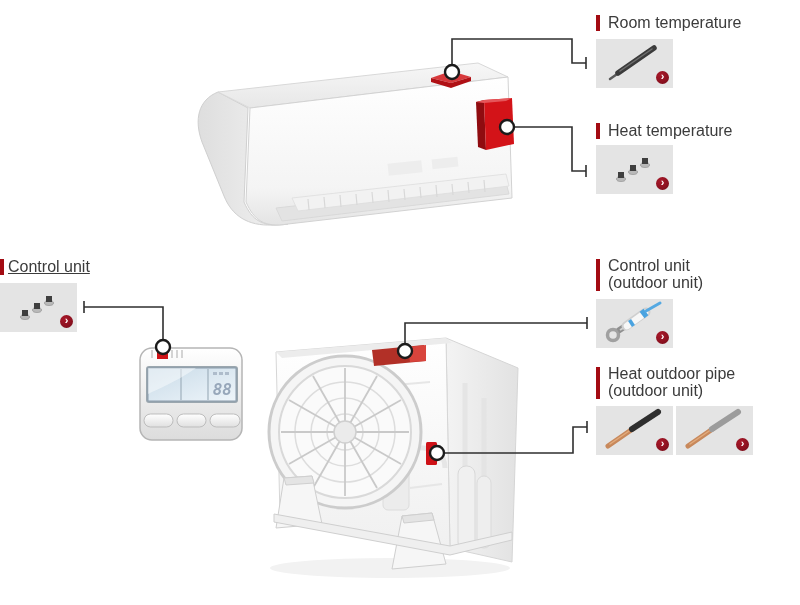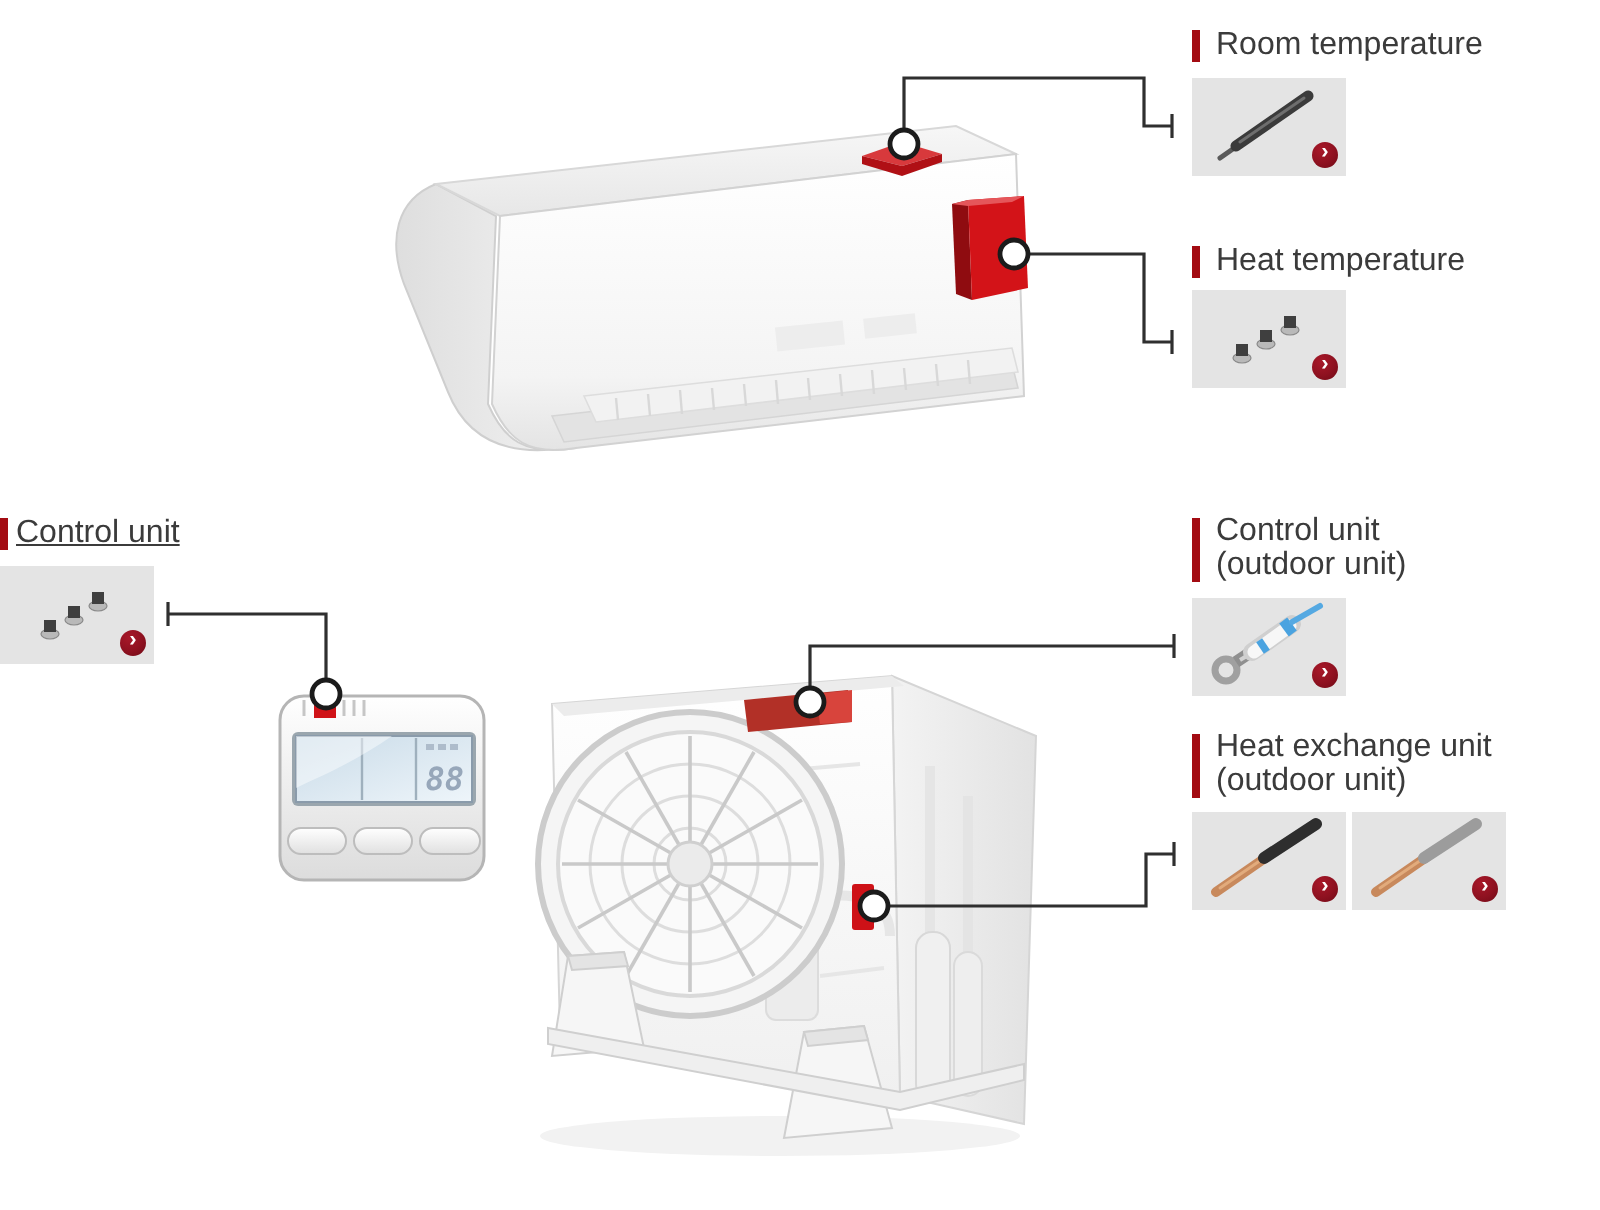--- a/index.html
+++ b/index.html
@@ -294,21 +294,21 @@
       <line x1="46" y1="16" x2="50" y2="13" stroke="#4aa3e0" stroke-width="8"></line>
       <line x1="50" y1="12" x2="64" y2="4" stroke="#55a9e2" stroke-width="3" stroke-linecap="round"></line>
     </svg>
     <div class="arrow-btn">
       <span>›</span>
     </div>
   </div>
 
   <div class="bar" style="left:596px;top:367px;height:32px;"></div>
   <div class="callout-label" style="left:608px;top:365px;">
-    <span>Heat exchange unit</span>
+    <span>Heat outdoor pipe</span>
     <span class="sub">(outdoor unit)</span>
   </div>
   <div class="thumb" style="left:596px;top:406px;">
     <svg width="77" height="49" viewBox="0 0 77 49">
       <line x1="12" y1="40" x2="38" y2="22" stroke="#c8895c" stroke-width="5" stroke-linecap="round"></line>
       <line x1="14" y1="38" x2="36" y2="23" stroke="#e2ab7c" stroke-width="1.5" stroke-linecap="round"></line>
       <line x1="36" y1="23" x2="62" y2="6" stroke="#2e2e2e" stroke-width="6" stroke-linecap="round"></line>
     </svg>
     <div class="arrow-btn">
       <span>›</span>

